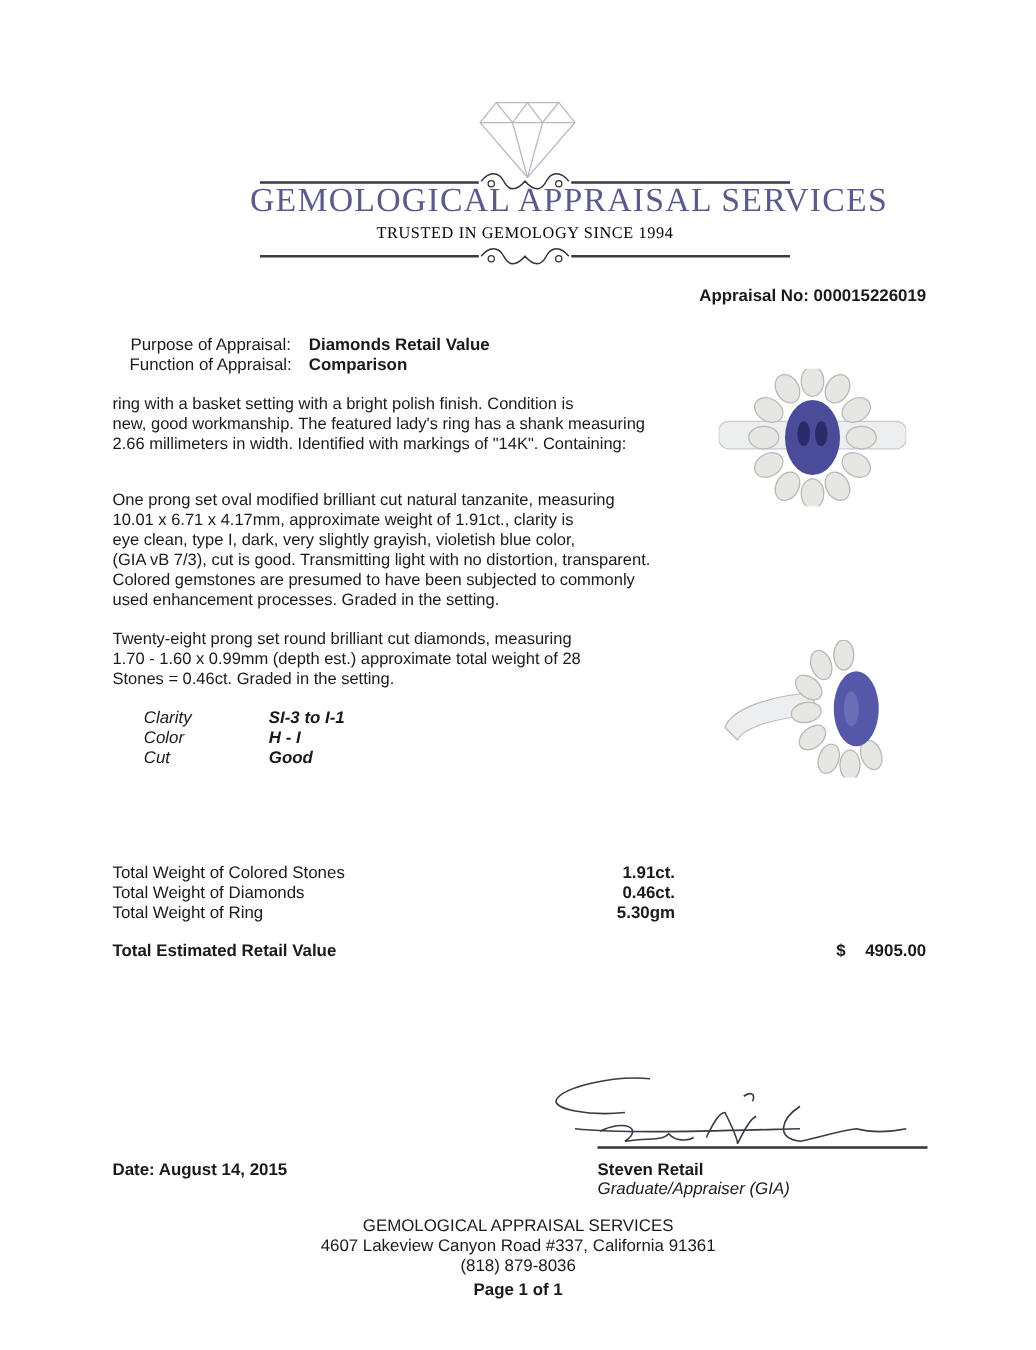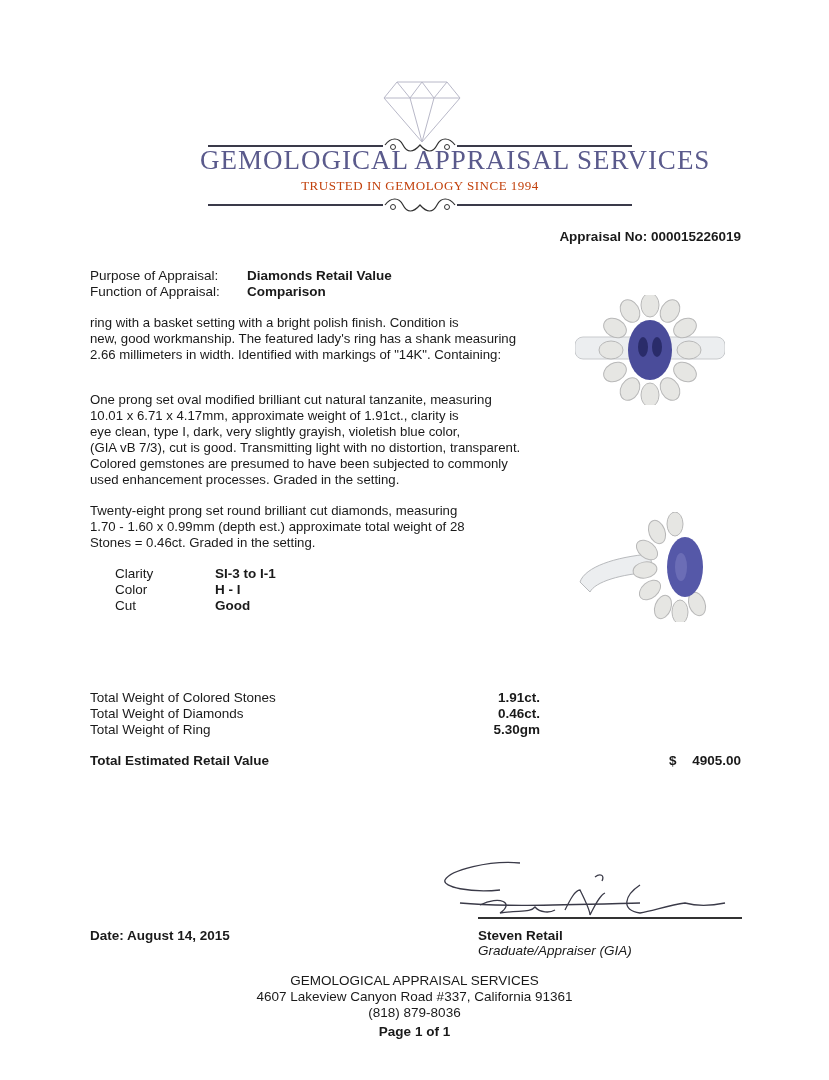--- a/index.html
+++ b/index.html
@@ -1,27 +1,27 @@
 <!DOCTYPE html>
 <html><head>
 <meta charset="utf-8">
 <style>
   html, body { margin: 0; padding: 0; background: #ffffff; }
   body { width: 829px; height: 1080px; position: relative; overflow: hidden;
          font-family: "Liberation Sans", sans-serif; color: #1a1a1a; font-size: 13.5px; }
   .abs { position: absolute; }
   .logo-title { font-family: "Liberation Serif", serif; color: #5a5a8c; letter-spacing: 1px;
                 font-size: 27px; text-align: center; width: 440px; left: 200px; top: 145px; white-space: nowrap; }
-  .logo-sub { font-family: "Liberation Serif", serif; color: #c2410c; letter-spacing: 0.5px;
+  .logo-sub { font-family: "Liberation Serif", serif; color: #000000; letter-spacing: 0.5px;
               font-size: 13px; text-align: center; width: 440px; left: 200px; top: 178px; }
   .hline { height: 1.5px; background: #3a3a4a; }
   .bold { font-weight: bold; }
   .para { left: 90px; width: 460px; line-height: 16px; font-size: 13.2px; }
   .row { display: flex; }
-  .lbl { width: 157px; }
+  .lbl { width: 157px; text-align: center; }
   .gem-lbl { width: 100px; }
   .tot-lbl { width: 300px; }
   .ring-img { border-radius: 6px; }
 </style>
 </head>
 <body>
 
 <div class="abs" style="left:200px;top:75px;width:440px;height:140px;">
   <svg class="abs" style="left:182px;top:5px;" width="80" height="65" viewBox="0 0 80 65">
     <g fill="none" stroke="#b8b8c8" stroke-width="1">
@@ -80,21 +80,21 @@
   <div>Colored gemstones are presumed to have been subjected to commonly</div>
   <div>used enhancement processes. Graded in the setting.</div>
 </div>
 
 <div class="abs para" style="top:503px;">
   <div>Twenty-eight prong set round brilliant cut diamonds, measuring</div>
   <div>1.70 - 1.60 x 0.99mm (depth est.) approximate total weight of 28</div>
   <div>Stones = 0.46ct. Graded in the setting.</div>
 </div>
 
-<div class="abs" style="left:115px;top:566px;line-height:16px;">
+<div class="abs" style="left:115px;top:566px;line-height:16px;font-style:italic;">
   <div class="row">
     <span class="gem-lbl">Clarity</span>
     <span class="bold">SI-3 to I-1</span>
   </div>
   <div class="row">
     <span class="gem-lbl">Color</span>
     <span class="bold">H - I</span>
   </div>
   <div class="row">
     <span class="gem-lbl">Cut</span>

